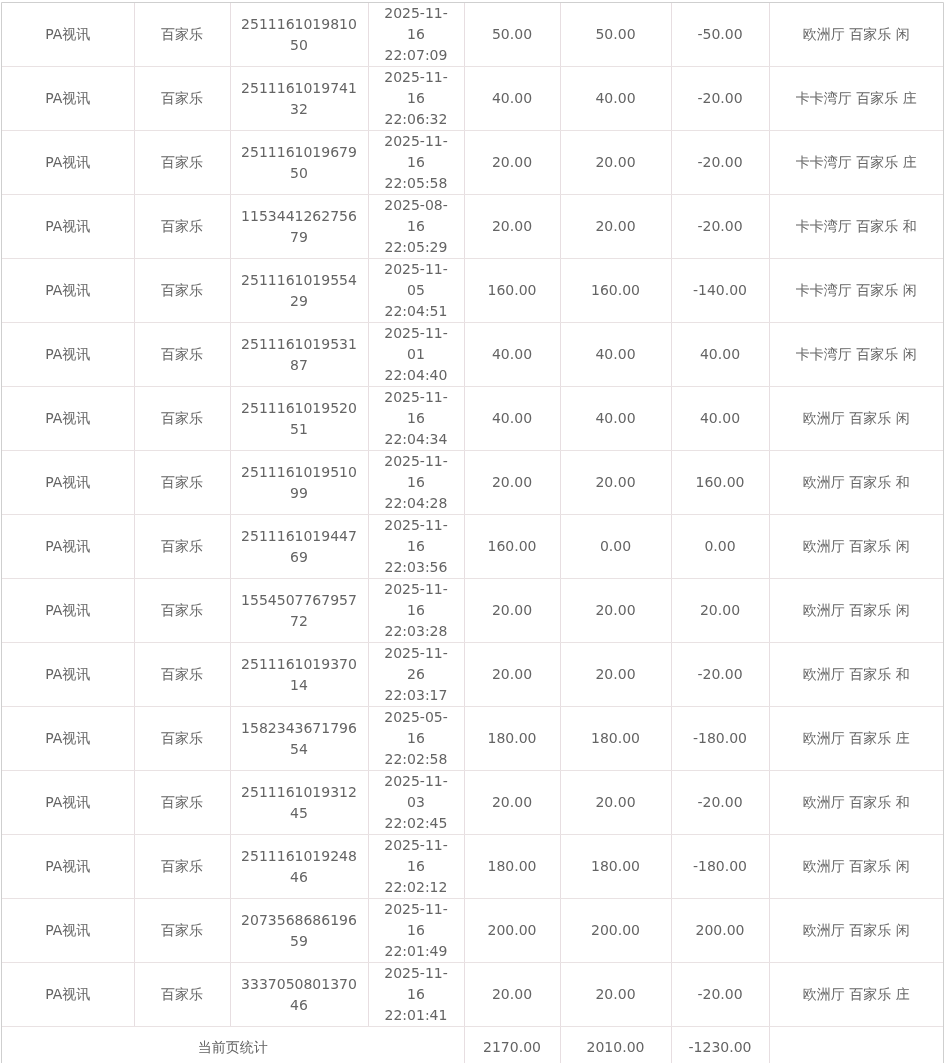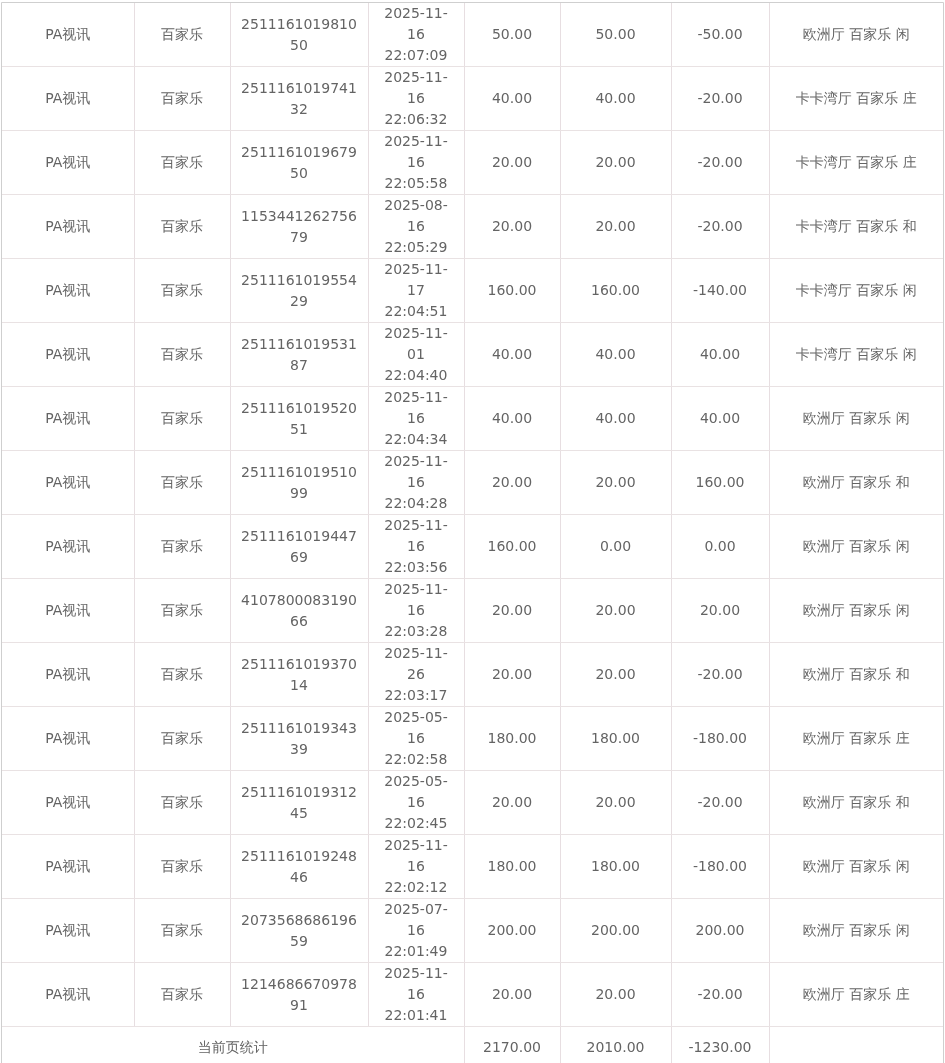--- a/index.html
+++ b/index.html
@@ -110,21 +110,21 @@
           <td class="col-bet_time">2025-08-16 22:05:29</td>
           <td class="col-bet_amount">20.00</td>
           <td class="col-valid_amount">20.00</td>
           <td class="col-win_loss">-20.00</td>
           <td class="col-detail">卡卡湾厅 百家乐 和</td>
         </tr>
         <tr>
           <td class="col-platform">PA视讯</td>
           <td class="col-game">百家乐</td>
           <td class="col-order_no">251116101955429</td>
-          <td class="col-bet_time">2025-11-17 22:04:51</td>
+          <td class="col-bet_time">2025-11-05 22:04:51</td>
           <td class="col-bet_amount">160.00</td>
           <td class="col-valid_amount">160.00</td>
           <td class="col-win_loss">-140.00</td>
           <td class="col-detail">卡卡湾厅 百家乐 闲</td>
         </tr>
         <tr>
           <td class="col-platform">PA视讯</td>
           <td class="col-game">百家乐</td>
           <td class="col-order_no">251116101953187</td>
           <td class="col-bet_time">2025-11-01 22:04:40</td>
@@ -159,81 +159,81 @@
           <td class="col-order_no">251116101944769</td>
           <td class="col-bet_time">2025-11-16 22:03:56</td>
           <td class="col-bet_amount">160.00</td>
           <td class="col-valid_amount">0.00</td>
           <td class="col-win_loss">0.00</td>
           <td class="col-detail">欧洲厅 百家乐 闲</td>
         </tr>
         <tr>
           <td class="col-platform">PA视讯</td>
           <td class="col-game">百家乐</td>
-          <td class="col-order_no">410780008319066</td>
+          <td class="col-order_no">155450776795772</td>
           <td class="col-bet_time">2025-11-16 22:03:28</td>
           <td class="col-bet_amount">20.00</td>
           <td class="col-valid_amount">20.00</td>
           <td class="col-win_loss">20.00</td>
           <td class="col-detail">欧洲厅 百家乐 闲</td>
         </tr>
         <tr>
           <td class="col-platform">PA视讯</td>
           <td class="col-game">百家乐</td>
           <td class="col-order_no">251116101937014</td>
           <td class="col-bet_time">2025-11-26 22:03:17</td>
           <td class="col-bet_amount">20.00</td>
           <td class="col-valid_amount">20.00</td>
           <td class="col-win_loss">-20.00</td>
           <td class="col-detail">欧洲厅 百家乐 和</td>
         </tr>
         <tr>
           <td class="col-platform">PA视讯</td>
           <td class="col-game">百家乐</td>
-          <td class="col-order_no">251116101934339</td>
+          <td class="col-order_no">158234367179654</td>
           <td class="col-bet_time">2025-05-16 22:02:58</td>
           <td class="col-bet_amount">180.00</td>
           <td class="col-valid_amount">180.00</td>
           <td class="col-win_loss">-180.00</td>
           <td class="col-detail">欧洲厅 百家乐 庄</td>
         </tr>
         <tr>
           <td class="col-platform">PA视讯</td>
           <td class="col-game">百家乐</td>
           <td class="col-order_no">251116101931245</td>
-          <td class="col-bet_time">2025-05-16 22:02:45</td>
+          <td class="col-bet_time">2025-11-03 22:02:45</td>
           <td class="col-bet_amount">20.00</td>
           <td class="col-valid_amount">20.00</td>
           <td class="col-win_loss">-20.00</td>
           <td class="col-detail">欧洲厅 百家乐 和</td>
         </tr>
         <tr>
           <td class="col-platform">PA视讯</td>
           <td class="col-game">百家乐</td>
           <td class="col-order_no">251116101924846</td>
           <td class="col-bet_time">2025-11-16 22:02:12</td>
           <td class="col-bet_amount">180.00</td>
           <td class="col-valid_amount">180.00</td>
           <td class="col-win_loss">-180.00</td>
           <td class="col-detail">欧洲厅 百家乐 闲</td>
         </tr>
         <tr>
           <td class="col-platform">PA视讯</td>
           <td class="col-game">百家乐</td>
           <td class="col-order_no">207356868619659</td>
-          <td class="col-bet_time">2025-07-16 22:01:49</td>
+          <td class="col-bet_time">2025-11-16 22:01:49</td>
           <td class="col-bet_amount">200.00</td>
           <td class="col-valid_amount">200.00</td>
           <td class="col-win_loss">200.00</td>
           <td class="col-detail">欧洲厅 百家乐 闲</td>
         </tr>
         <tr>
           <td class="col-platform">PA视讯</td>
           <td class="col-game">百家乐</td>
-          <td class="col-order_no">121468667097891</td>
+          <td class="col-order_no">333705080137046</td>
           <td class="col-bet_time">2025-11-16 22:01:41</td>
           <td class="col-bet_amount">20.00</td>
           <td class="col-valid_amount">20.00</td>
           <td class="col-win_loss">-20.00</td>
           <td class="col-detail">欧洲厅 百家乐 庄</td>
         </tr>
       </tbody>
     <tfoot>
       <tr>
         <td colspan="4" class="footer-label">当前页统计</td>

